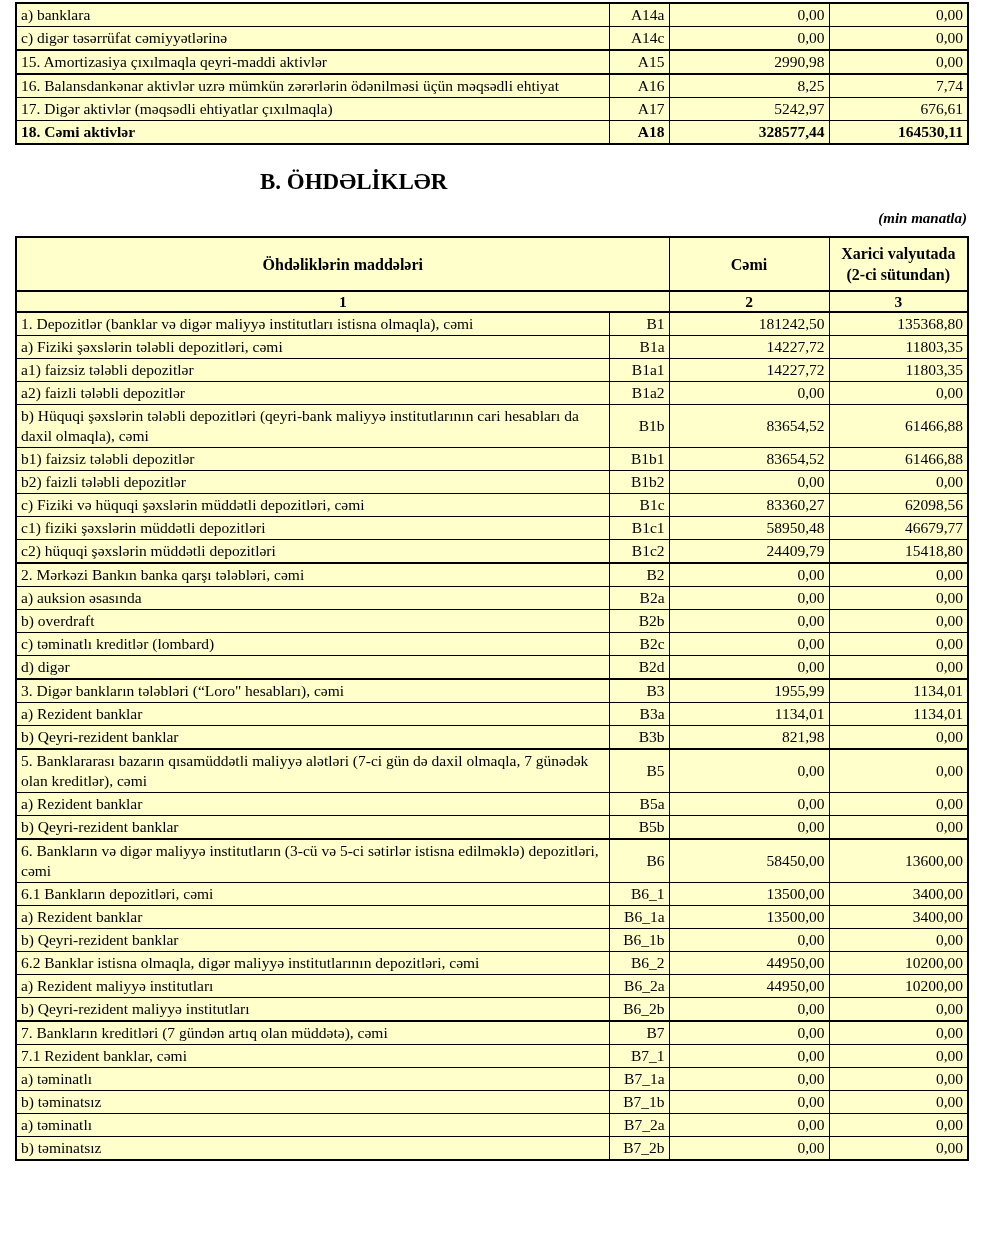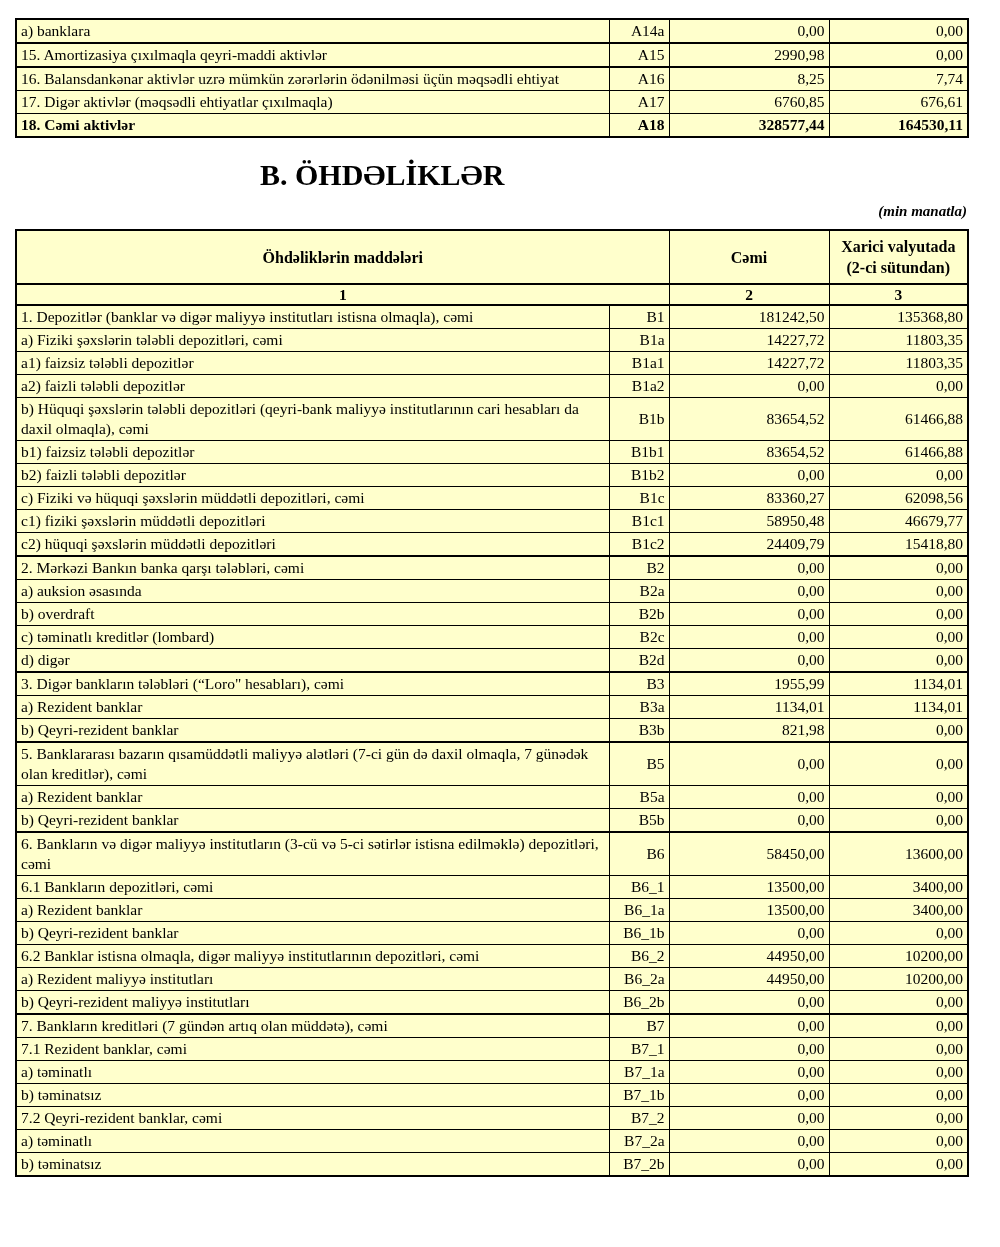--- a/index.html
+++ b/index.html
@@ -7,21 +7,21 @@
     padding: 0;
     background: #ffffff;
     width: 1000px;
   }
   body {
     min-height: 1247px;
     font-family: "Liberation Serif", "DejaVu Serif", serif;
     color: #000000;
   }
   .page {
-    padding: 18px 0 6px 15px;
+    padding: 2px 0 6px 15px;
   }
   table.fin {
     border-collapse: collapse;
     table-layout: fixed;
     width: 952px;
     border: 2px solid #000000;
   }
   table.fin td, table.fin th {
     border: 1px solid #000000;
     background: #FFFFCC;
@@ -52,21 +52,21 @@
   tr.num-row th {
     height: 19px;
     line-height: 19px;
     padding: 0;
     font-size: 15.5px;
     border-bottom-width: 2px;
   }
 
   .heading {
     font-weight: bold;
-    font-size: 30px;
+    font-size: 23px;
     line-height: 26px;
     margin: 24px 0 0 245px;
   }
   .unit-note {
     width: 952px;
     text-align: right;
     font-style: italic;
     font-weight: bold;
     font-size: 15px;
     line-height: 18px;
@@ -85,36 +85,42 @@
         <col style="width:160px">
         <col style="width:139px">
     </colgroup>
     <tbody id="assets-body">
         <tr>
           <td class="c-label ind1">a) banklara</td>
           <td class="c-code">A14a</td>
           <td class="c-num">0,00</td>
           <td class="c-num">0,00</td>
         </tr>
+        <tr>
+          <td class="c-label ind1">c) digər təsərrüfat cəmiyyətlərinə</td>
+          <td class="c-code">A14c</td>
+          <td class="c-num">0,00</td>
+          <td class="c-num">0,00</td>
+        </tr>
         <tr class="thick">
           <td class="c-label">15. Amortizasiya çıxılmaqla qeyri-maddi aktivlər</td>
           <td class="c-code">A15</td>
           <td class="c-num white">2990,98</td>
           <td class="c-num white">0,00</td>
         </tr>
         <tr class="thick">
           <td class="c-label">16. Balansdankənar aktivlər uzrə mümkün zərərlərin ödənilməsi üçün məqsədli ehtiyat</td>
           <td class="c-code">A16</td>
           <td class="c-num">8,25</td>
           <td class="c-num">7,74</td>
         </tr>
         <tr>
           <td class="c-label">17. Digər aktivlər (məqsədli ehtiyatlar çıxılmaqla)</td>
           <td class="c-code">A17</td>
-          <td class="c-num">6760,85</td>
+          <td class="c-num">5242,97</td>
           <td class="c-num">676,61</td>
         </tr>
         <tr class="bold">
           <td class="c-label">18. Cəmi aktivlər</td>
           <td class="c-code">A18</td>
           <td class="c-num">328577,44</td>
           <td class="c-num">164530,11</td>
         </tr>
       </tbody>
   </table>
@@ -332,26 +338,20 @@
           <td class="c-num white">0,00</td>
           <td class="c-num white">0,00</td>
         </tr>
         <tr>
           <td class="c-label ind2">b) təminatsız</td>
           <td class="c-code">B7_1b</td>
           <td class="c-num white">0,00</td>
           <td class="c-num white">0,00</td>
         </tr>
         <tr>
-          <td class="c-label">7.2 Qeyri-rezident banklar, cəmi</td>
-          <td class="c-code">B7_2</td>
-          <td class="c-num">0,00</td>
-          <td class="c-num">0,00</td>
-        </tr>
-        <tr>
           <td class="c-label ind2">a) təminatlı</td>
           <td class="c-code">B7_2a</td>
           <td class="c-num white">0,00</td>
           <td class="c-num white">0,00</td>
         </tr>
         <tr>
           <td class="c-label ind2">b) təminatsız</td>
           <td class="c-code">B7_2b</td>
           <td class="c-num white">0,00</td>
           <td class="c-num white">0,00</td>

